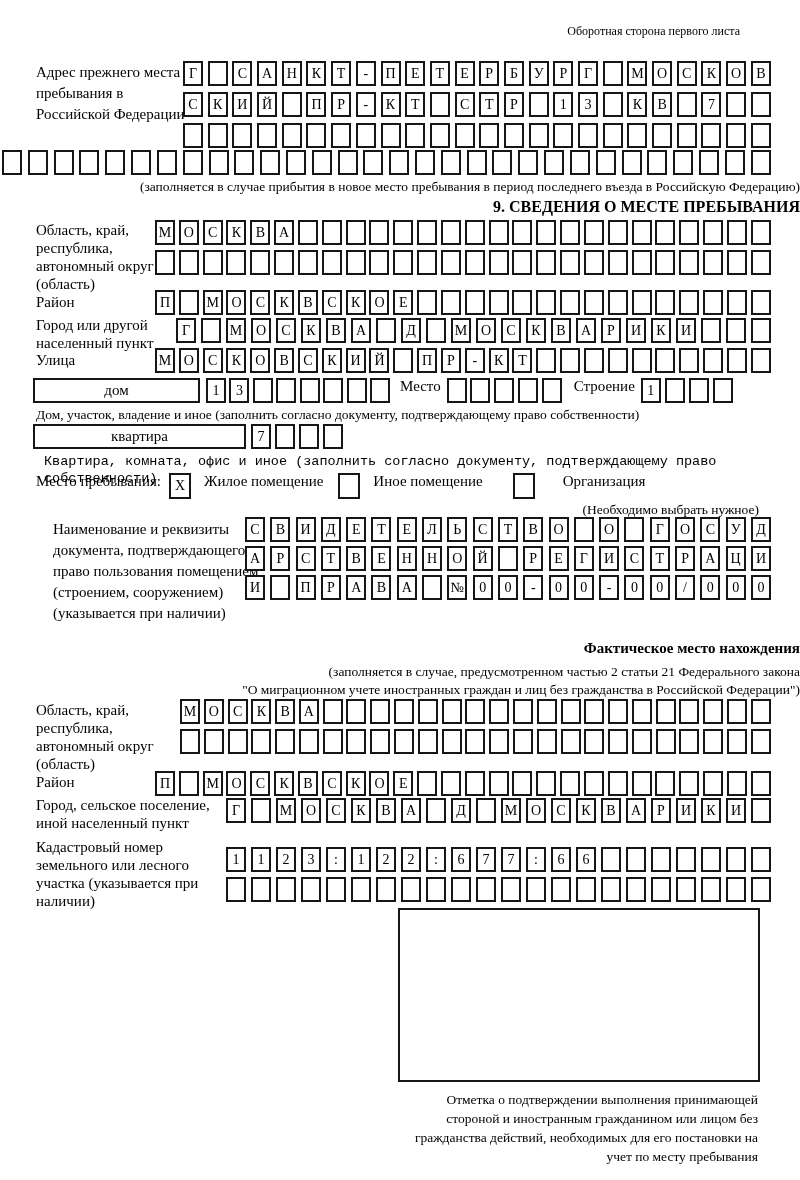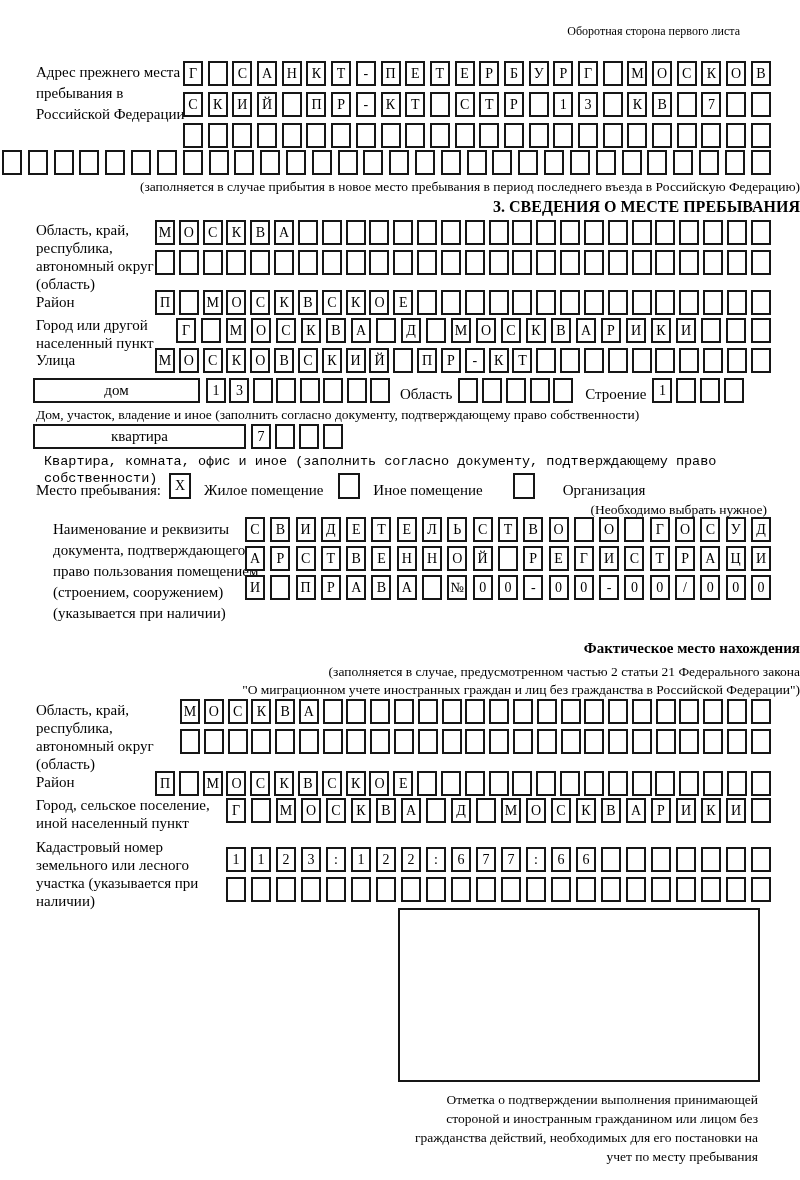--- a/index.html
+++ b/index.html
@@ -21,21 +21,21 @@
   .cell {
     width:20px; height:25px; border:2px solid #161616; background:#fff;
     display:inline-flex; align-items:center; justify-content:center;
     font-size:14px; flex:none;
   }
   .widebox {
     height:25px; border:2px solid #161616; background:#fff;
     display:inline-flex; align-items:center; justify-content:center;
     font-size:15px; flex:none;
   }
-  .row { position:absolute; display:flex; align-items:flex-end; }
+  .row { position:absolute; display:flex; align-items:flex-start; }
   .chk {
     width:22px; height:26px; border:2px solid #161616; background:#fff;
     display:inline-flex; align-items:center; justify-content:center;
     font-size:14px; flex:none;
   }
   .inline-lbl { font-size:15px; white-space:nowrap; }
   .stamp { position:absolute; border:2px solid #161616; background:#fff; }
 </style>
 </head>
 <body>
@@ -150,21 +150,21 @@
       <span class="cell"></span>
       <span class="cell"></span>
       <span class="cell"></span>
       <span class="cell"></span>
       <span class="cell"></span>
       <span class="cell"></span>
       <span class="cell"></span>
     </div>
   <div class="cap center" style="left:0; top:178px; width:800px;">(заполняется в случае прибытия в новое место пребывания в период последнего въезда в Российскую Федерацию)</div>
 
-  <div class="h2 center" style="left:0; top:198px; width:800px;">3. СВЕДЕНИЯ О МЕСТЕ ПРЕБЫВАНИЯ</div>
+  <div class="h2 center" style="left:0; top:198px; width:800px;">9. СВЕДЕНИЯ О МЕСТЕ ПРЕБЫВАНИЯ</div>
 
   <div class="lbl" style="left:36px; top:221px; width:122px;">Область, край, республика, автономный округ (область)</div>
   <div class="cells" style="left:155px; top:220px; width:616px;">
       <span class="cell">М</span>
       <span class="cell">О</span>
       <span class="cell">С</span>
       <span class="cell">К</span>
       <span class="cell">В</span>
       <span class="cell">А</span>
       <span class="cell"></span>
@@ -310,21 +310,21 @@
     <span class="cells inl" style="width:184px; gap:3px;">
         <span class="cell">1</span>
         <span class="cell">3</span>
         <span class="cell"></span>
         <span class="cell"></span>
         <span class="cell"></span>
         <span class="cell"></span>
         <span class="cell"></span>
         <span class="cell"></span>
       </span>
-    <span class="inline-lbl" style="margin-left:4px;">Область</span>
+    <span class="inline-lbl" style="margin-left:4px;">Место</span>
     <span class="cells inl" style="width:115px; gap:3px;">
         <span class="cell"></span>
         <span class="cell"></span>
         <span class="cell"></span>
         <span class="cell"></span>
         <span class="cell"></span>
       </span>
     <span class="inline-lbl" style="margin-left:6px;">Строение</span>
     <span class="cells inl" style="width:92px; gap:3px;">
         <span class="cell">1</span>
@@ -348,21 +348,21 @@
 
   <div class="row" style="left:36px; top:473px;">
     <span class="inline-lbl">Место пребывания:</span>
     <span class="chk" style="margin-left:8px;">X</span>
     <span class="inline-lbl" style="margin-left:13px;">Жилое помещение</span>
     <span class="chk" style="margin-left:15px;"></span>
     <span class="inline-lbl" style="margin-left:13px;">Иное помещение</span>
     <span class="chk" style="margin-left:30px;"></span>
     <span class="inline-lbl" style="margin-left:28px;">Организация</span>
   </div>
-  <div class="cap center" style="left:17px; top:501px; width:750px;padding-left:36px;">(Необходимо выбрать нужное)</div>
+  <div class="cap center" style="left:9px; top:501px; width:750px;padding-left:36px;">(Необходимо выбрать нужное)</div>
 
   <div class="lbl lbl21" style="left:36px; top:519px; width:212px;margin-left:17px;">Наименование и реквизиты документа, подтверждающего право пользования помещением (строением, сооружением) (указывается при наличии)</div>
   <div class="cells" style="left:245px; top:517px; width:526px;">
       <span class="cell">С</span>
       <span class="cell">В</span>
       <span class="cell">И</span>
       <span class="cell">Д</span>
       <span class="cell">Е</span>
       <span class="cell">Т</span>
       <span class="cell">Е</span>

